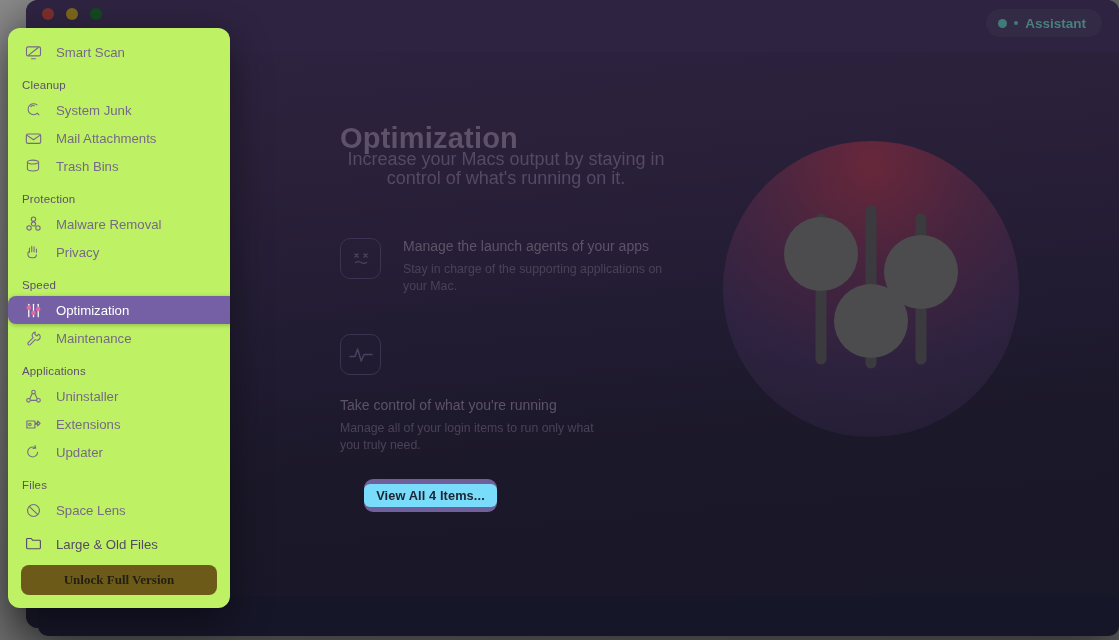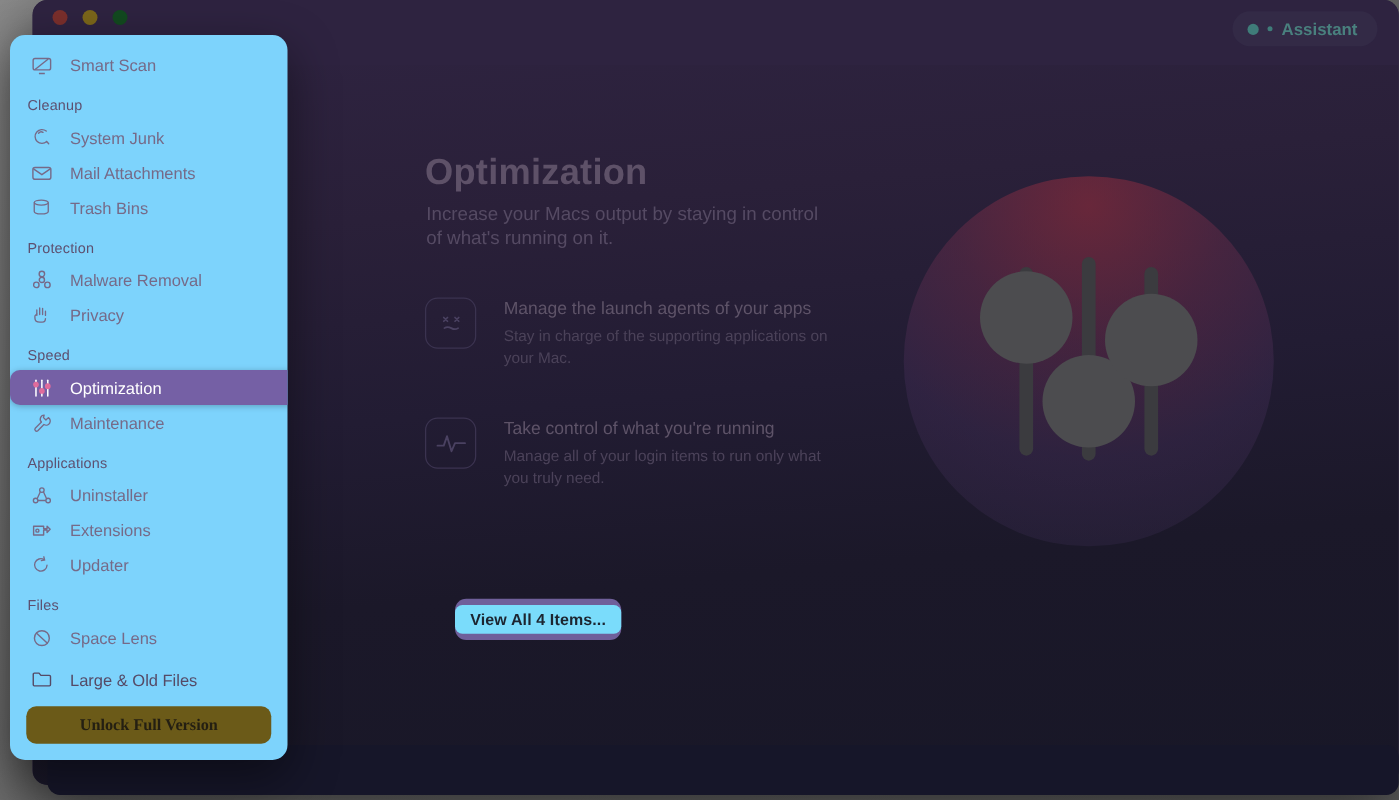--- a/index.html
+++ b/index.html
@@ -69,34 +69,35 @@
   }
 
   #hero-title {
     position: absolute;
     left: 314px; top: 70px;
     font-size: 29px; font-weight: bold;
     color: #5e5168; letter-spacing: .2px;
   }
   #hero-sub {
     position: absolute;
-    left: 315px; top: 110px;
+    left: 315px; top: 98px;
     width: 330px;
-    font-size: 15px; line-height: 19px;
+    font-size: 18px; line-height: 19px;
     color: #554a63;
+    text-align: center;
   }
 
   
   .feature {
     position: absolute;
     left: 314px;
     display: flex; gap: 22px;
   }
   .feature.f1 { top: 186px; }
-  .feature.f2 { top: 282px; }
+  .feature.f2 { top: 282px; flex-direction: column; }
 
   .feat-icon {
     width: 41px; height: 41px; flex: 0 0 41px;
     border-radius: 10px;
     border: 1.5px solid #3b3350;
     display: flex; align-items: center; justify-content: center;
   }
   .feat-icon svg { display: block; }
 
   .feat-title {
@@ -140,21 +141,21 @@
       radial-gradient(circle at 50% 8%, rgba(150,45,60,.58) 0%, rgba(110,45,75,.45) 35%, rgba(72,48,92,.36) 65%, rgba(52,44,78,.26) 100%);
   }
   #hero-art svg { position: absolute; inset: 0; }
 
   
   #sidebar {
     position: absolute;
     left: 8px; top: 28px;
     width: 222px; height: 580px;
     border-radius: 12px;
-    background: #7dd3fc;
+    background: #bef264;
     box-shadow: 0 14px 40px rgba(0,0,0,.45);
     overflow: hidden;
     z-index: 10;
     padding-top: 10px;
   }
 
   .nav-group-label {
     font-size: 11.5px;
     color: #5d5070;
     padding: 13px 16px 5px 14px;

